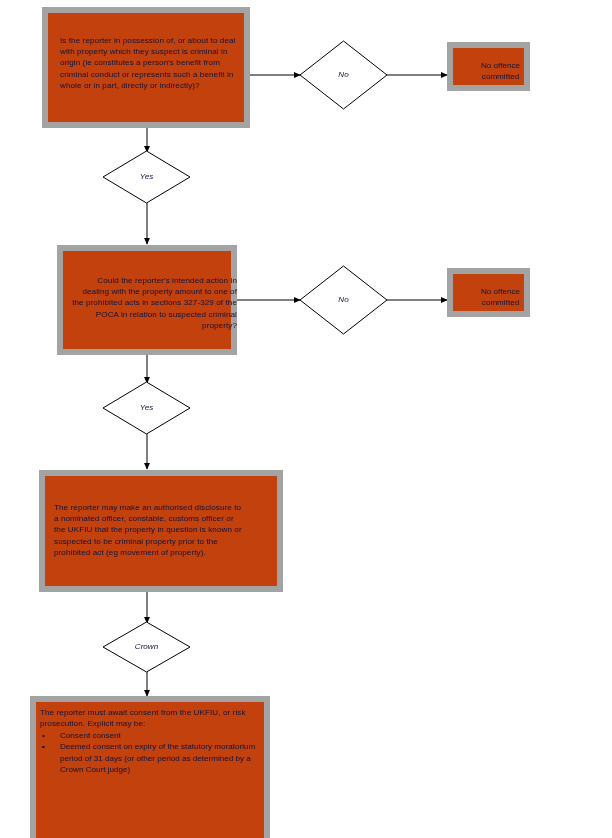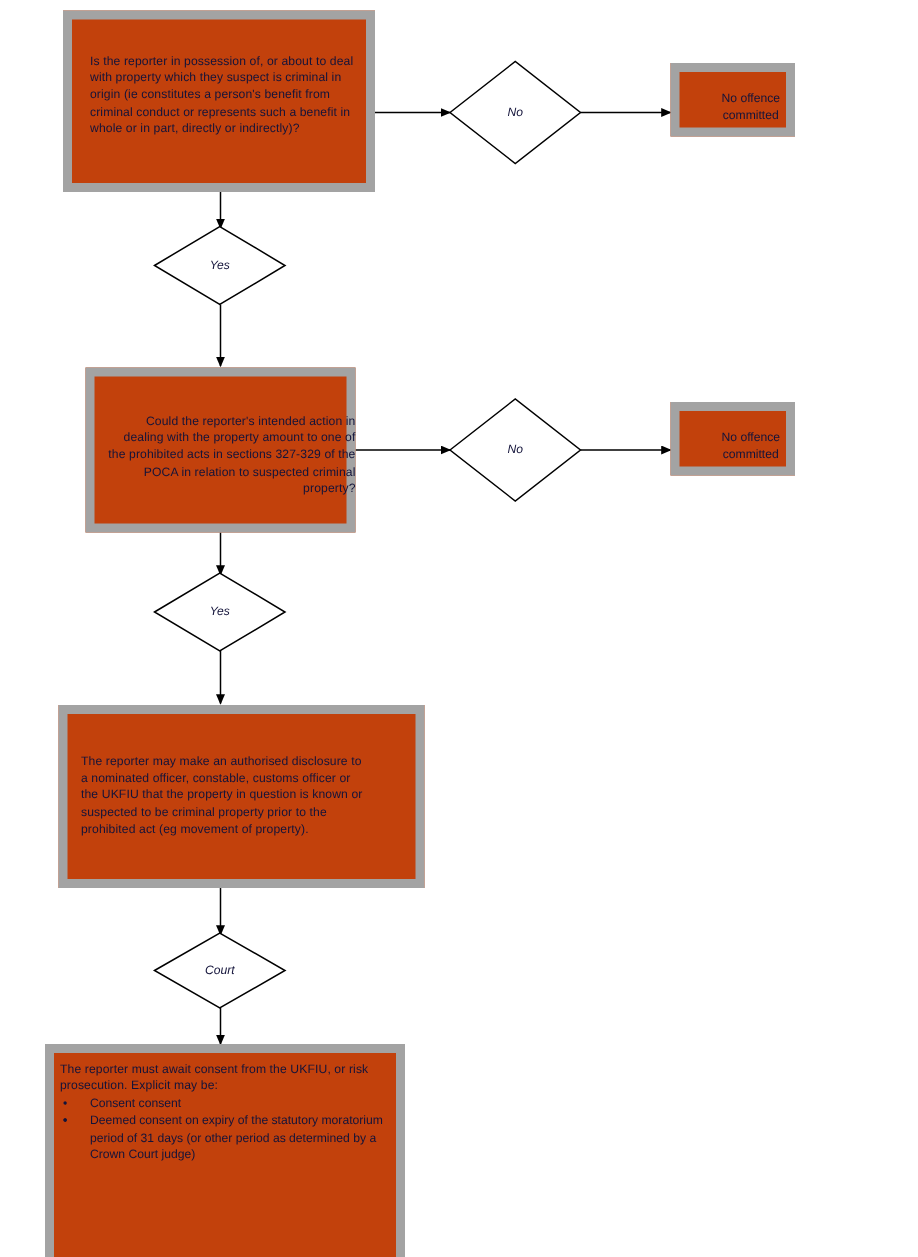--- a/index.html
+++ b/index.html
@@ -151,21 +151,21 @@
 
   <div class="node" style="left:103px; top:403px; width:87px; height:14px;">
     <div class="diamond-label">Yes</div>
   </div>
 
   <div class="node proc-box" style="left:39px; top:470px; width:244px; height:122px;">
     <div class="proc-text" style="left:9px; top:26px; width:192px;">The reporter may make an authorised disclosure to a nominated officer, constable, customs officer or the UKFIU that the property in question is known or suspected to be criminal property prior to the prohibited act (eg movement of property).</div>
   </div>
 
   <div class="node" style="left:103px; top:642px; width:87px; height:14px;">
-    <div class="diamond-label">Court</div>
+    <div class="diamond-label">Crown</div>
   </div>
 
   <div class="node proc-box" style="left:30px; top:696px; width:240px; height:148px;">
     <div class="proc-text" style="left:4px; top:5px; width:232px;">The reporter must await consent from the UKFIU, or risk prosecution. Explicit may be:</div>
     <div class="bullets" style="left:4px; top:28px; width:232px;">
       <div class="bullet-row">
         <span class="bullet-dot">•</span>
         <span>Consent consent</span>
       </div>
       <div class="bullet-row">

